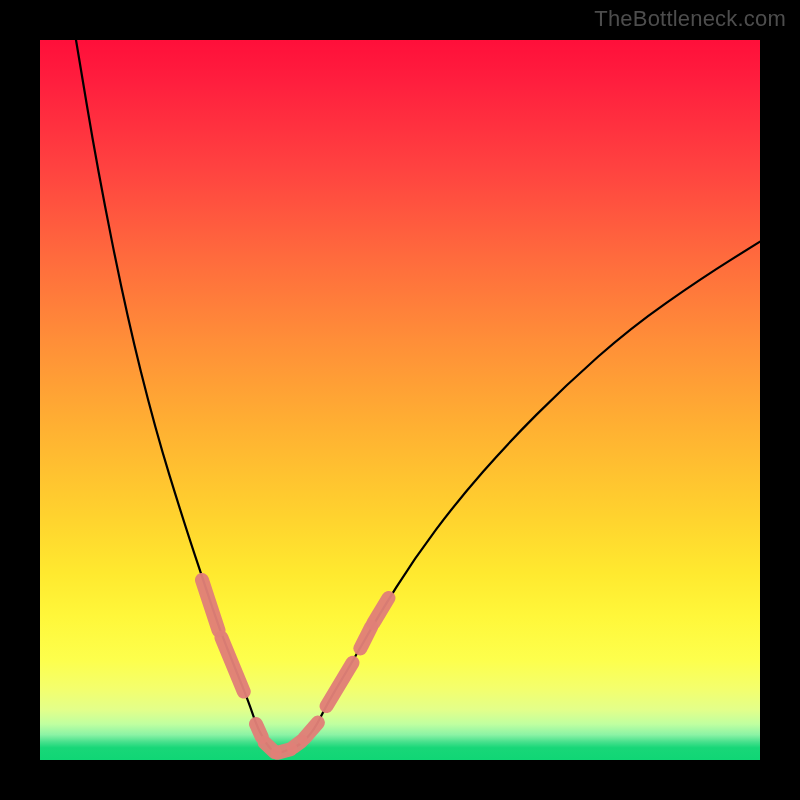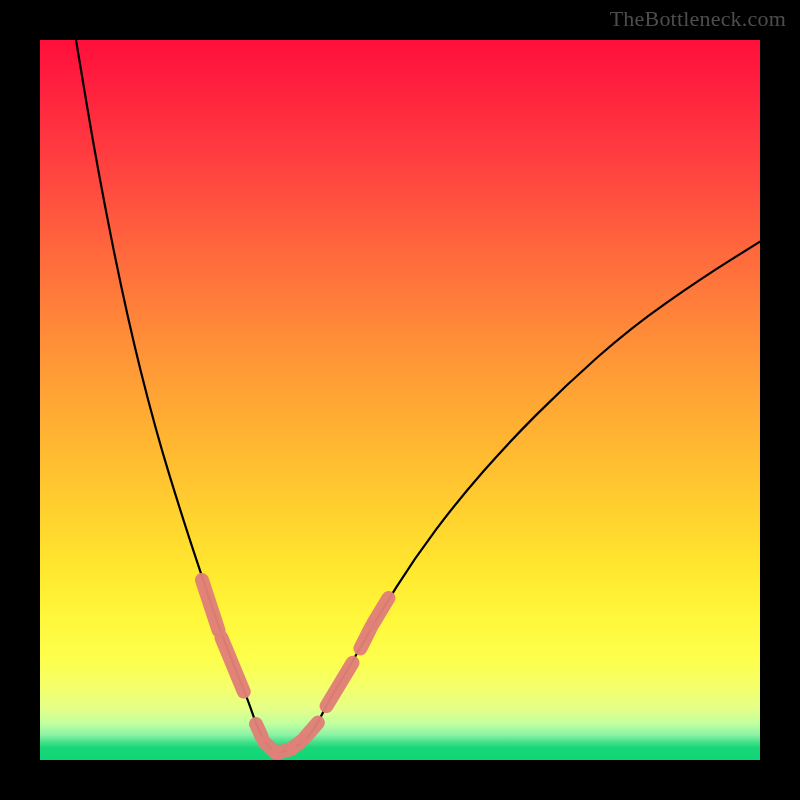--- a/index.html
+++ b/index.html
@@ -11,21 +11,20 @@
     background: #000;
     font-family: Arial, Helvetica, sans-serif;
   }
   .frame {
     position: absolute;
     left: 0;
     top: 0;
     width: 800px;
     height: 599px;
     background: #000;
-    font-family: Liberation Serif, serif;
   }
   .plot-area {
     position: absolute;
     left: 40px;
     top: 40px;
     width: 720px;
     height: 720px;
     
     background: linear-gradient(
       to bottom,

